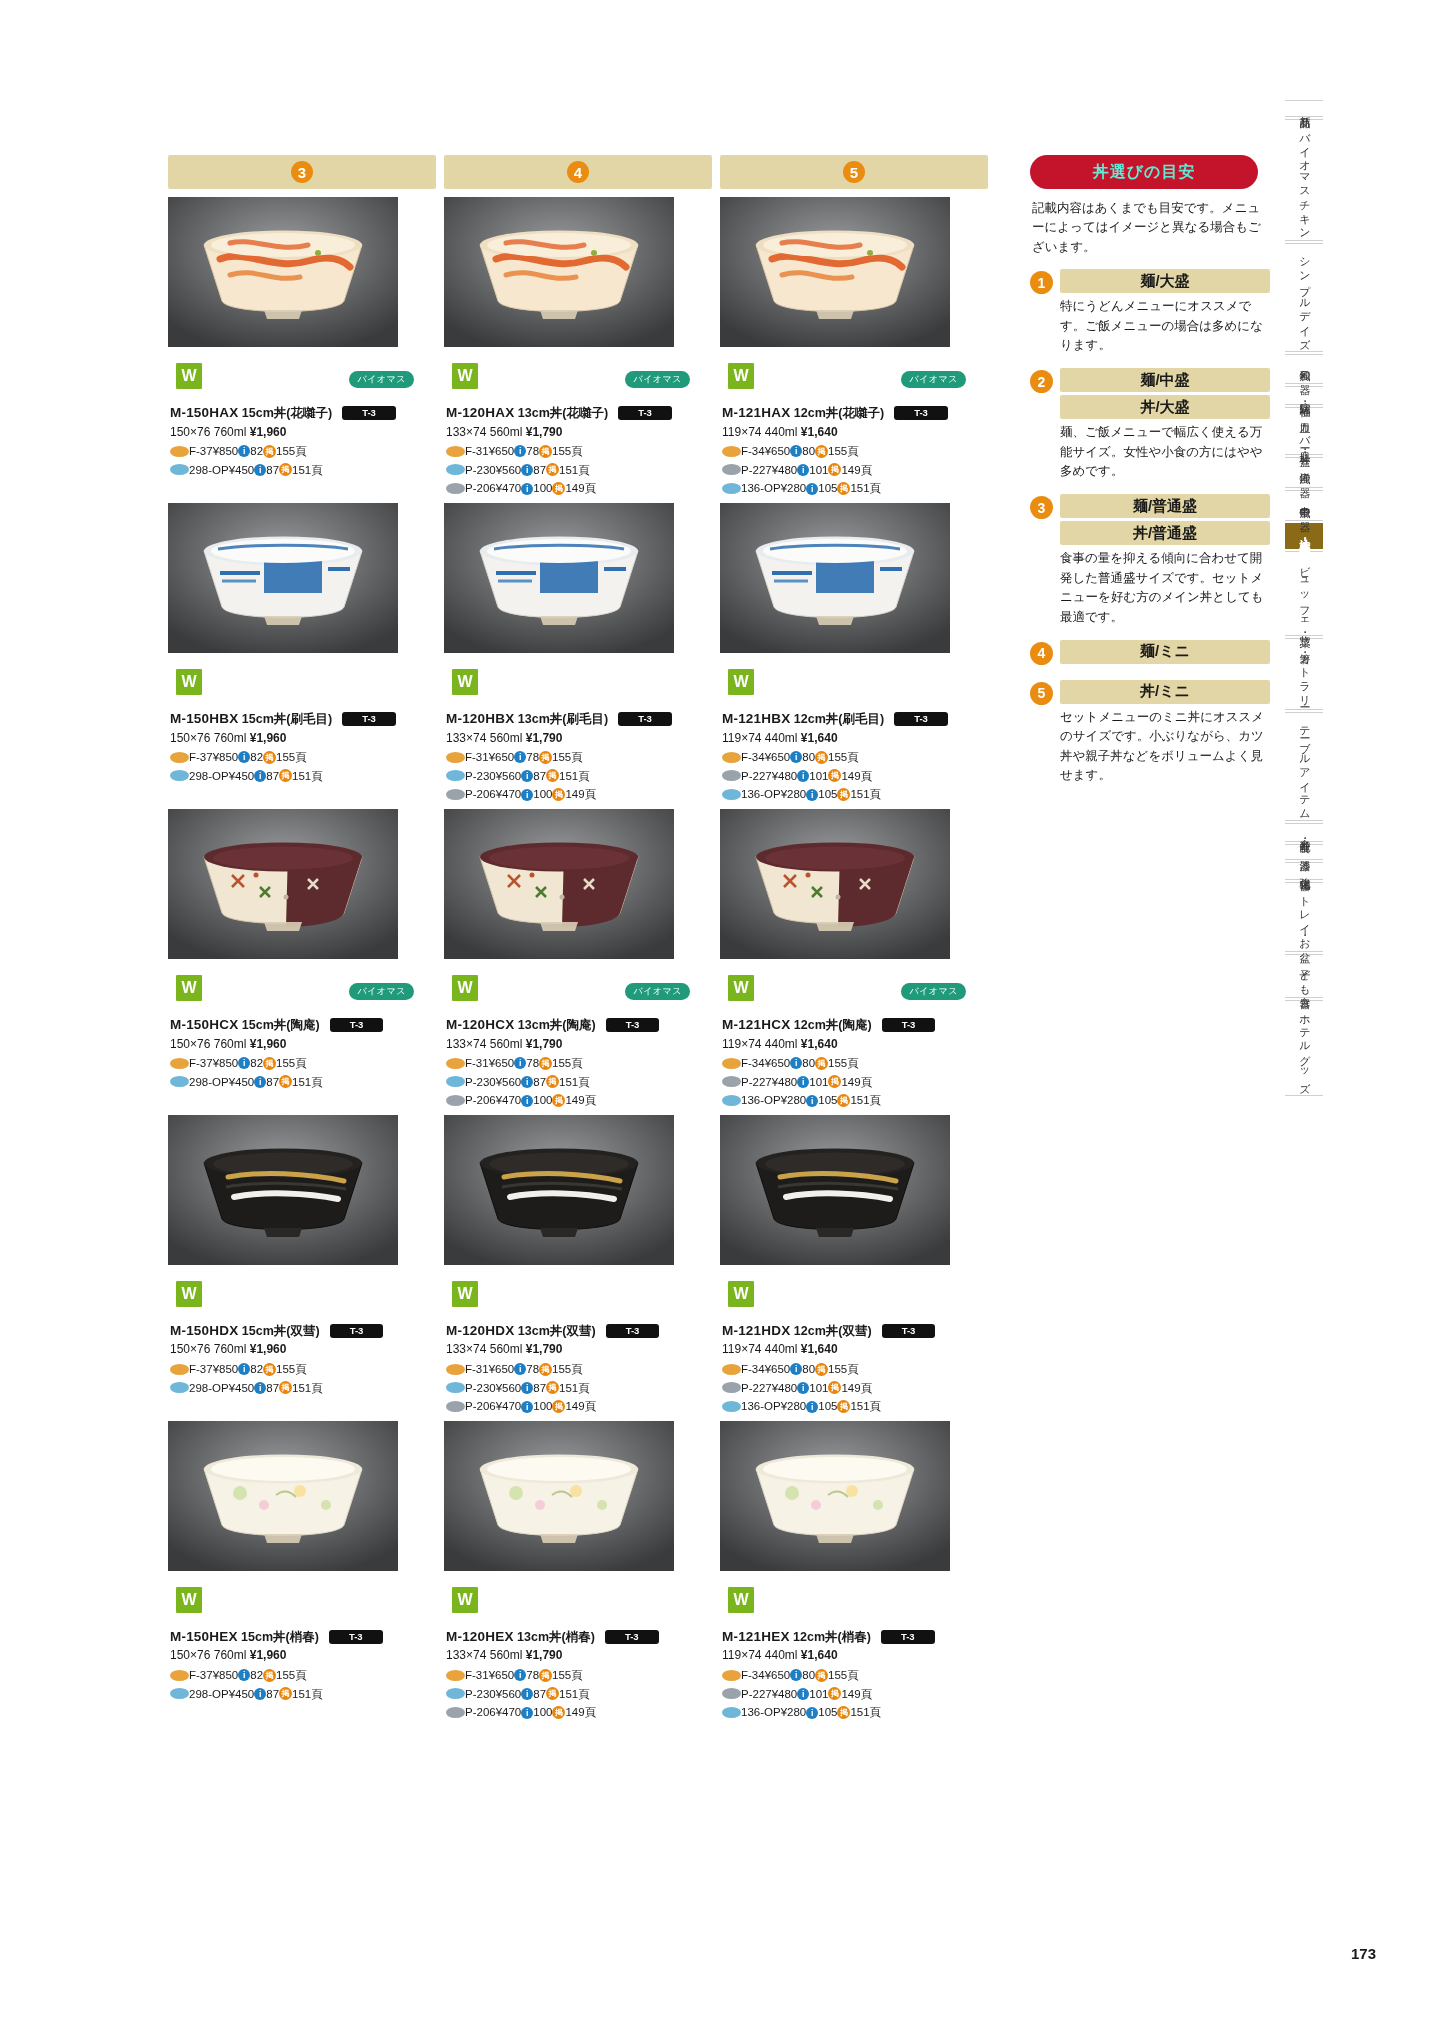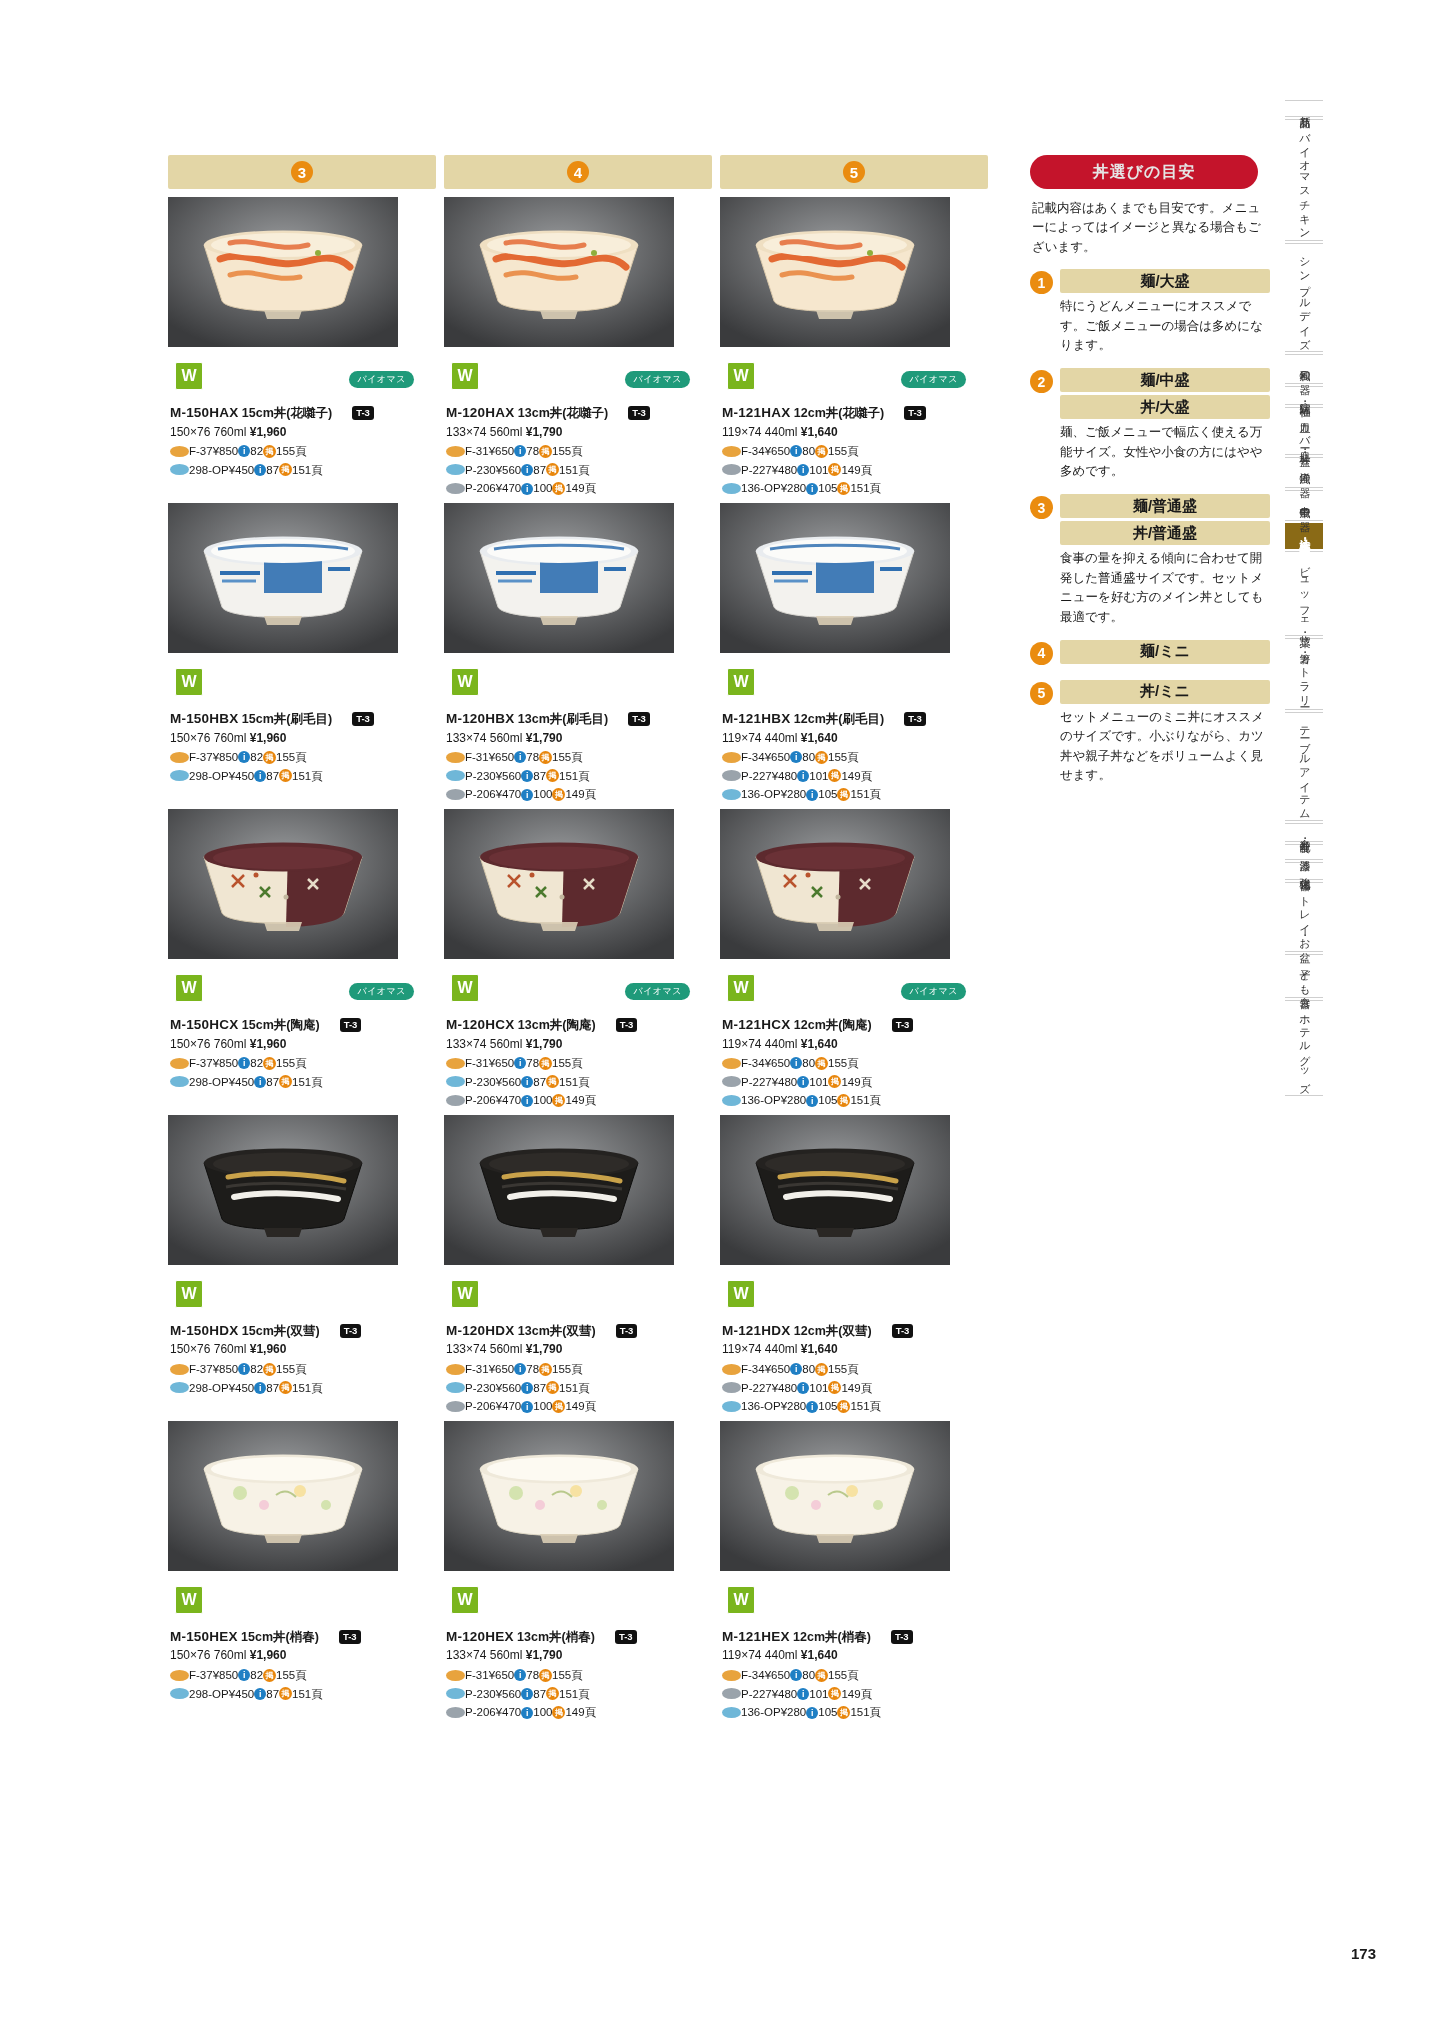--- a/index.html
+++ b/index.html
@@ -18,36 +18,36 @@
   .row{display:flex;gap:8px;margin-bottom:6px;}
   .cell{width:268px;}
   .photo{position:relative;width:268px;height:200px;overflow:hidden;border:0;}
   .wbadge{position:absolute;left:7px;bottom:7px;width:26px;height:26px;background:#7ab51d;border:1px solid #fff;
           color:#fff;font-weight:bold;font-size:16px;display:flex;align-items:center;justify-content:center;border-radius:2px;}
   .biomass{position:absolute;right:22px;bottom:9px;background:#1f9a7a;color:#fff;font-size:9px;padding:2px 8px;border-radius:9px;letter-spacing:.5px;}
 
   .info{padding:6px 2px 0 2px;font-size:12.5px;line-height:1.45;}
   .code{font-weight:bold;font-size:13.5px;letter-spacing:.2px;}
   .tname{font-weight:bold;font-size:12.5px;}
-  .tmark{display:inline-block;background:#111;color:#fff;font-size:9.5px;border-radius:3px;padding:0 4px;margin-left:20px;vertical-align:1px;font-weight:bold;}
+  .tmark{display:inline-block;background:#111;color:#fff;font-size:9.5px;border-radius:3px;padding:0 20px;margin-left:10px;vertical-align:1px;font-weight:bold;}
   .spec{font-size:12px;margin-top:1px;}
   .price{font-weight:bold;}
   .optline{display:flex;align-items:center;gap:0;font-size:11.5px;margin-top:2px;white-space:nowrap;}
   .lidicon{width:19px;height:11px;border-radius:50%;display:inline-block;flex:none;}
   .lid-a{background:#e8a33d;}
   .lid-b{background:#6fb7d8;}
   .lid-c{background:#9aa3ab;}
   .ibadge{display:inline-block;width:12px;height:12px;border-radius:50%;background:#1f7fc4;color:#fff;font-size:9px;font-weight:bold;
           text-align:center;line-height:12px;flex:none;}
   .pbadge{display:inline-block;width:13px;height:13px;border-radius:50%;background:#e8860c;color:#fff;font-size:8px;font-weight:bold;
           text-align:center;line-height:13px;flex:none;}
 
   
   .guide{position:absolute;left:1030px;top:155px;width:240px;}
-  .guide-title{width:228px;height:34px;background:#c4142b;border-radius:17px;color:#e5e5e5;font-weight:bold;font-size:16px;
+  .guide-title{width:228px;height:34px;background:#c4142b;border-radius:17px;color:#5eead4;font-weight:bold;font-size:16px;
                display:flex;align-items:center;justify-content:center;letter-spacing:1px;}
   .guide-lead{font-size:12.5px;line-height:1.55;margin:10px 2px 12px 2px;}
   .gitem{display:flex;gap:7px;margin-bottom:13px;}
   .gnum{width:23px;height:23px;border-radius:50%;background:#ea8c10;color:#fff;font-size:14px;font-weight:bold;
         display:flex;align-items:center;justify-content:center;flex:none;margin-top:2px;}
   .gbody{flex:1;}
   .gbar{background:#e3d6a6;height:24px;border-radius:2px;display:flex;align-items:center;justify-content:center;
         font-weight:bold;font-size:15px;margin-bottom:3px;}
   .gtext{font-size:12.5px;line-height:1.55;margin-top:4px;}
 

